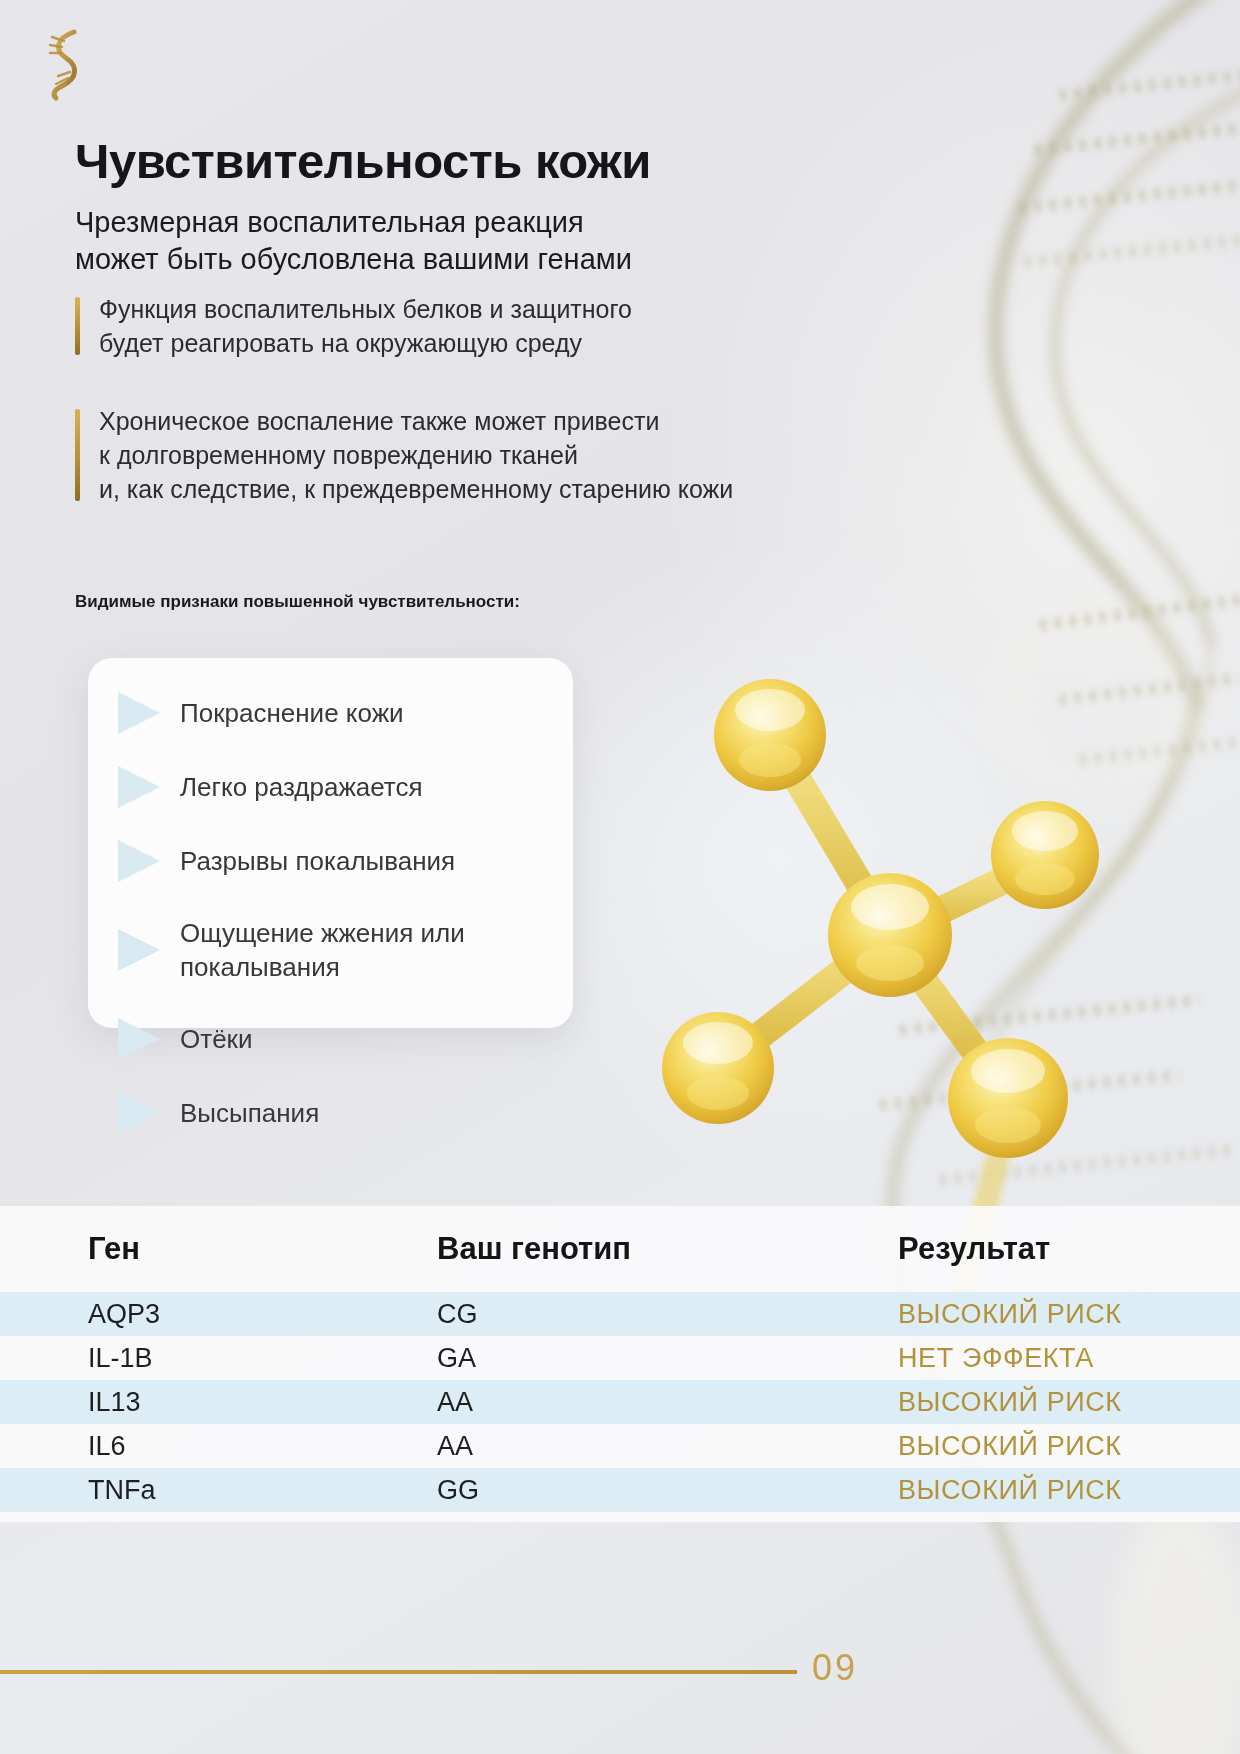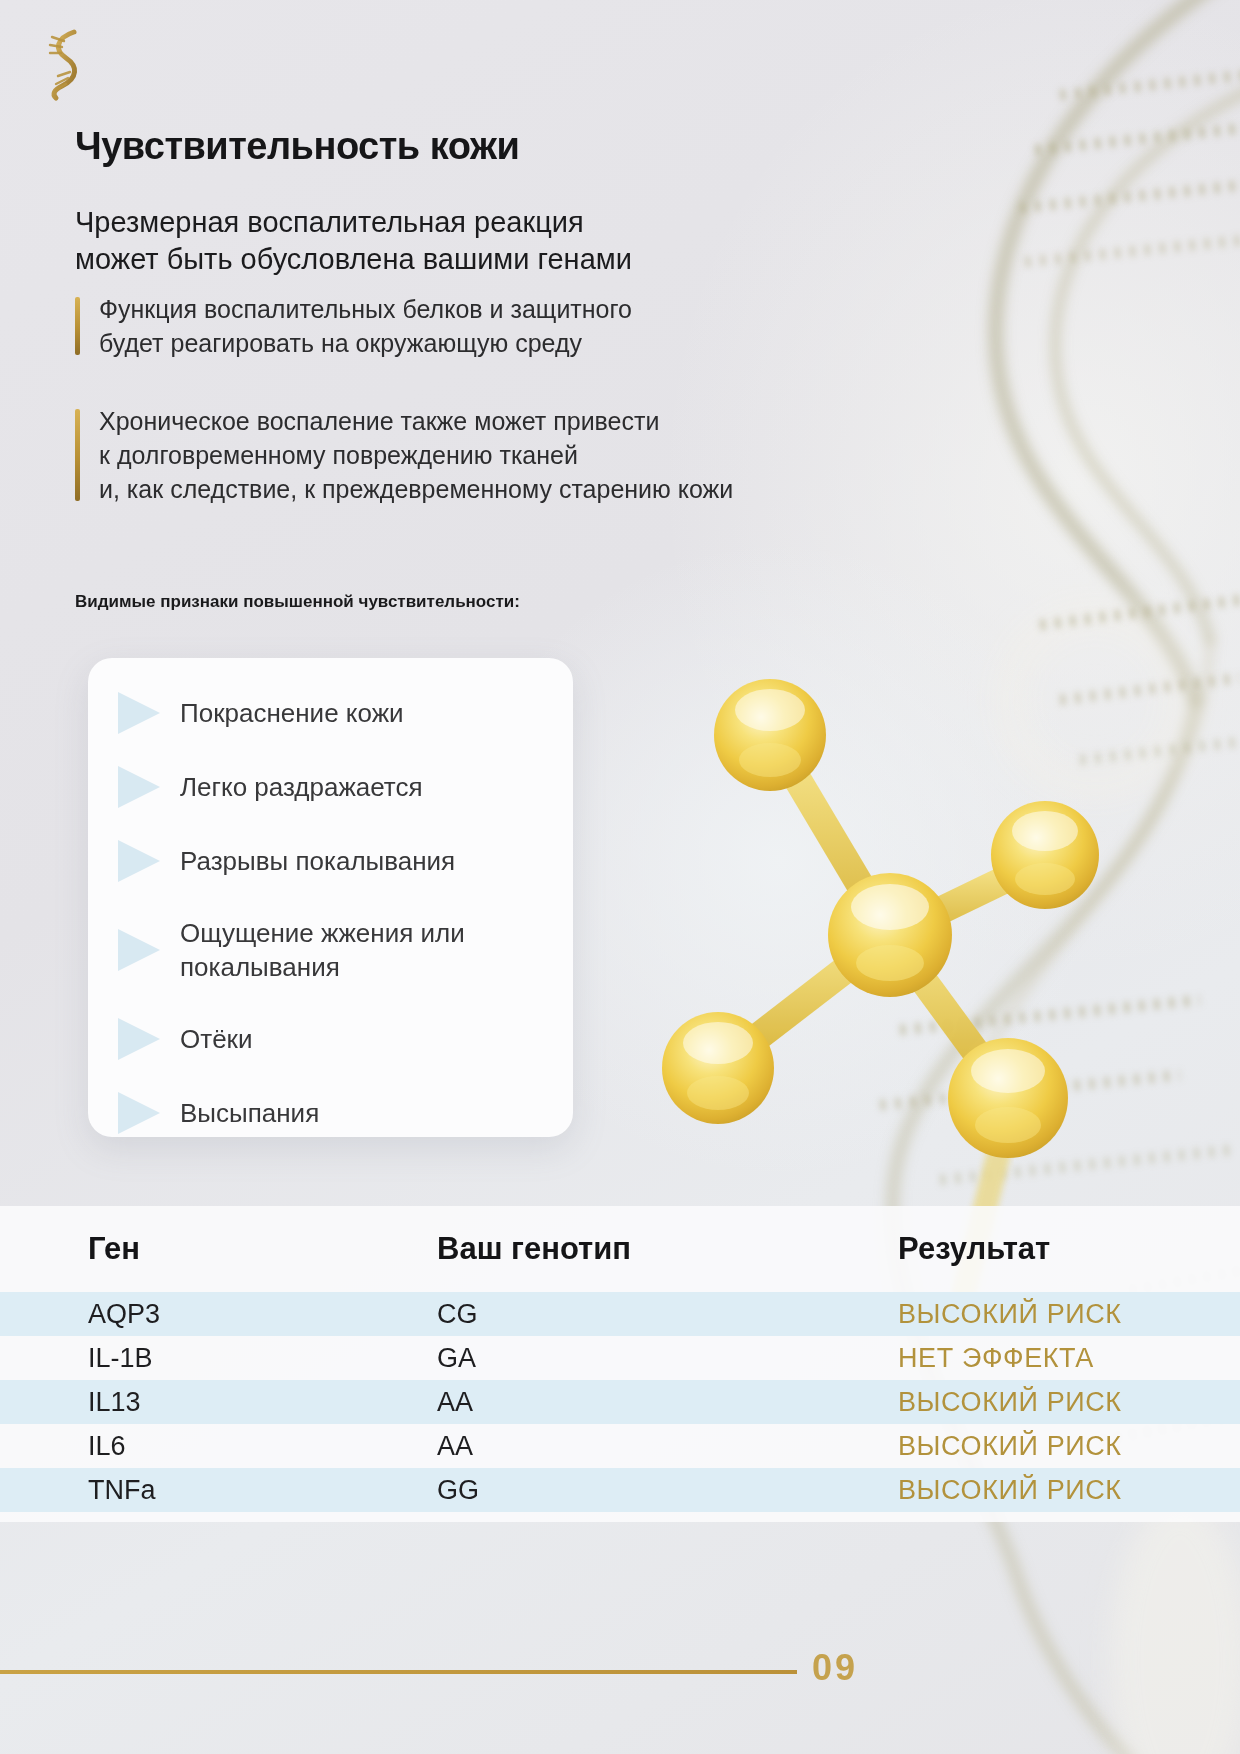--- a/index.html
+++ b/index.html
@@ -9,34 +9,34 @@
     background:
       radial-gradient(circle at 780px 860px, rgba(240,243,245,.9) 0, rgba(240,243,245,0) 320px),
       radial-gradient(ellipse at 1080px 480px, rgba(244,244,242,.8) 0, rgba(244,244,242,0) 420px),
       linear-gradient(150deg,#e7e6ea 0%,#e4e3e7 38%,#e9ebee 68%,#e5e5e8 100%);
   }
   
   .bg-dna{position:absolute;left:0;top:0;z-index:1;}
   
   .logo{position:absolute;left:40px;top:28px;z-index:4;}
   
-  .title{position:absolute;left:75px;top:100px;z-index:4;font-size:38px;font-weight:800;
+  .title{position:absolute;left:75px;top:100px;z-index:4;font-size:49px;font-weight:800;
          letter-spacing:-0.5px;color:#161618;}
   .subtitle{position:absolute;left:75px;top:180px;z-index:4;font-size:29px;font-weight:400;
             line-height:37px;color:#1b1b1d;}
   .subtitle span{display:block;white-space:nowrap;}
   
   .intro{position:absolute;left:75px;top:292px;z-index:4;}
   .para{position:relative;padding-left:24px;margin-bottom:44px;font-size:25px;line-height:34px;color:#2c2c2e;}
   .para::before{content:"";position:absolute;left:0;top:5px;bottom:5px;width:5px;border-radius:2px;
                 background:linear-gradient(180deg,#d8b254 0%,#b78f34 55%,#8f6d26 100%);}
   .para span{display:block;white-space:nowrap;}
   
   .signs-heading{position:absolute;left:75px;top:592px;z-index:4;font-size:17px;font-weight:700;color:#1a1a1c;}
-  .signs-card{position:absolute;left:88px;top:658px;width:485px;height:479px;z-index:3;
+  .signs-card{position:absolute;left:88px;top:658px;width:485px;height:370px;z-index:3;
               box-sizing:border-box;background:#fcfcfd;border-radius:24px;
               box-shadow:0 12px 34px rgba(130,132,150,.18);
               padding:36px 24px 18px 30px;display:flex;flex-direction:column;gap:36px;}
   .sign{display:flex;align-items:center;gap:20px;min-height:38px;}
   .tri{width:0;height:0;flex:0 0 auto;
        border-left:42px solid #d8e9f2;border-top:21px solid transparent;border-bottom:21px solid transparent;}
   .sign-label{font-size:26px;line-height:34px;color:#38383a;max-width:300px;}
   
   .molecule{position:absolute;left:600px;top:620px;z-index:3;}
   
@@ -46,21 +46,21 @@
   .trow.head{height:86px;}
   .trow.body{height:44px;}
   .trow.hl{background:rgba(219,236,244,.95);}
   .th{font-size:31px;font-weight:800;color:#151517;}
   .td{font-size:27px;color:#1e1e20;}
   .td.result{color:#b2923c;letter-spacing:.6px;}
   
   .footer-rule{position:absolute;left:0;top:1670px;width:797px;height:4px;z-index:4;
                background:linear-gradient(90deg,#c9a245,#bb9139);}
   .page-number{position:absolute;left:812px;top:1647px;z-index:4;font-size:36px;letter-spacing:3px;
-               color:#c5a24e;font-weight:700;}
+               color:#c5a24e;font-weight:400;}
 </style>
 </head>
 <body>
 
 <div class="page">
 
   <svg class="bg-dna" width="1240" height="1754" viewBox="0 0 1240 1754">
     <defs>
       <filter id="b6" x="-30%" y="-30%" width="160%" height="160%">
           <feGaussianBlur stdDeviation="6"></feGaussianBlur>

